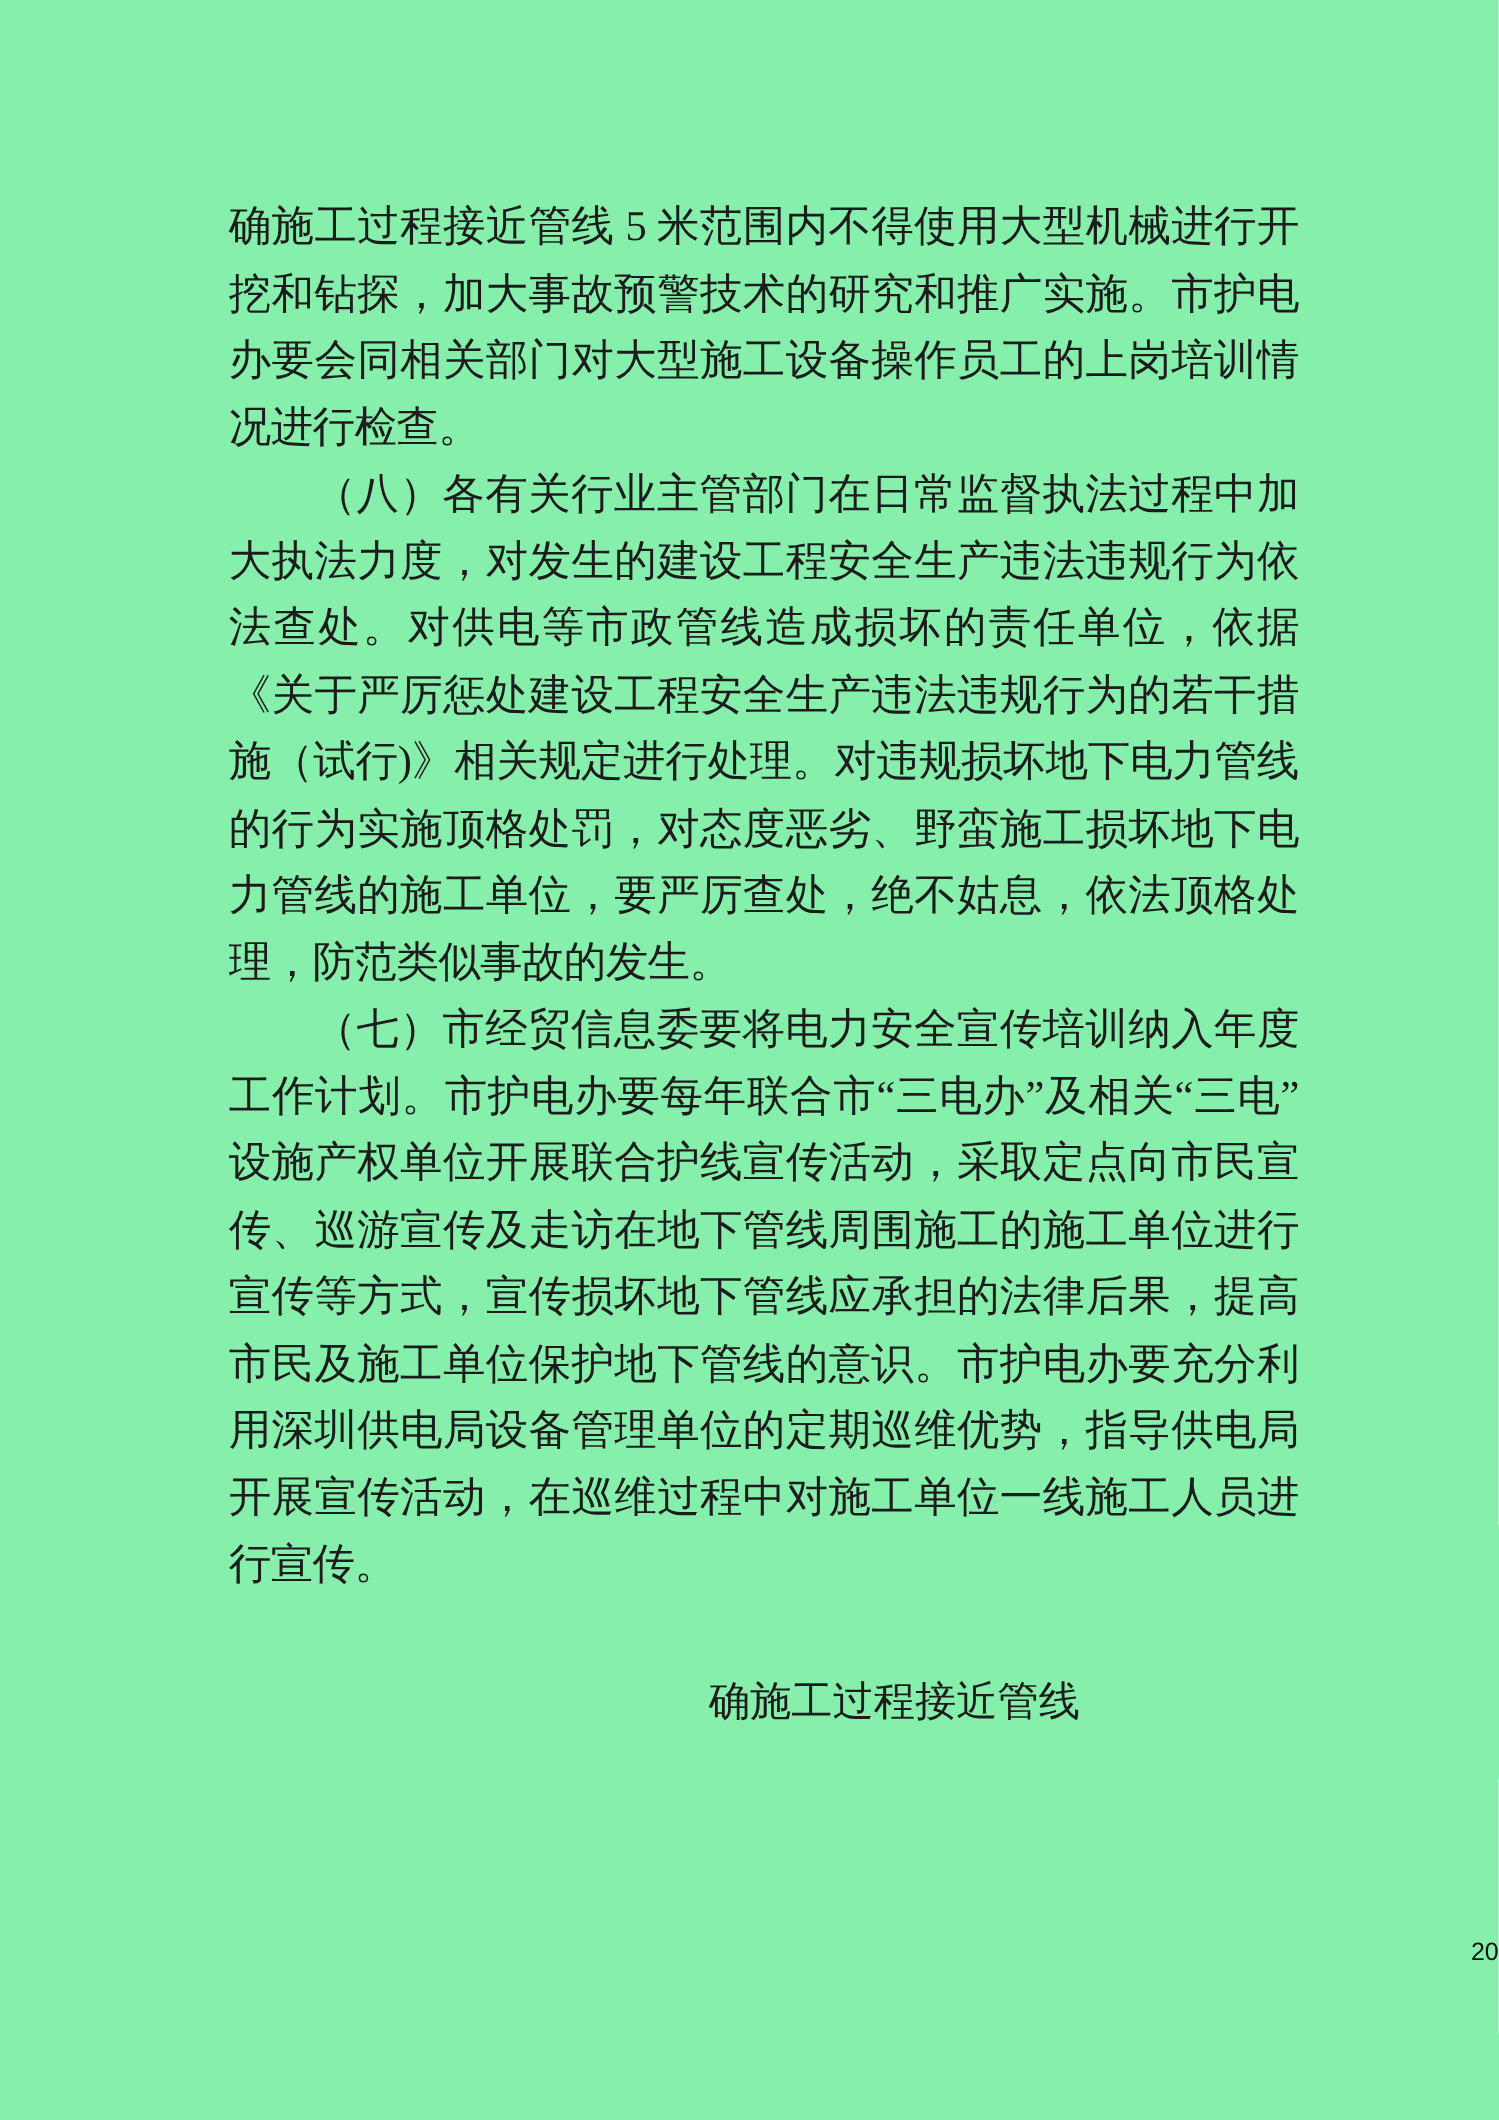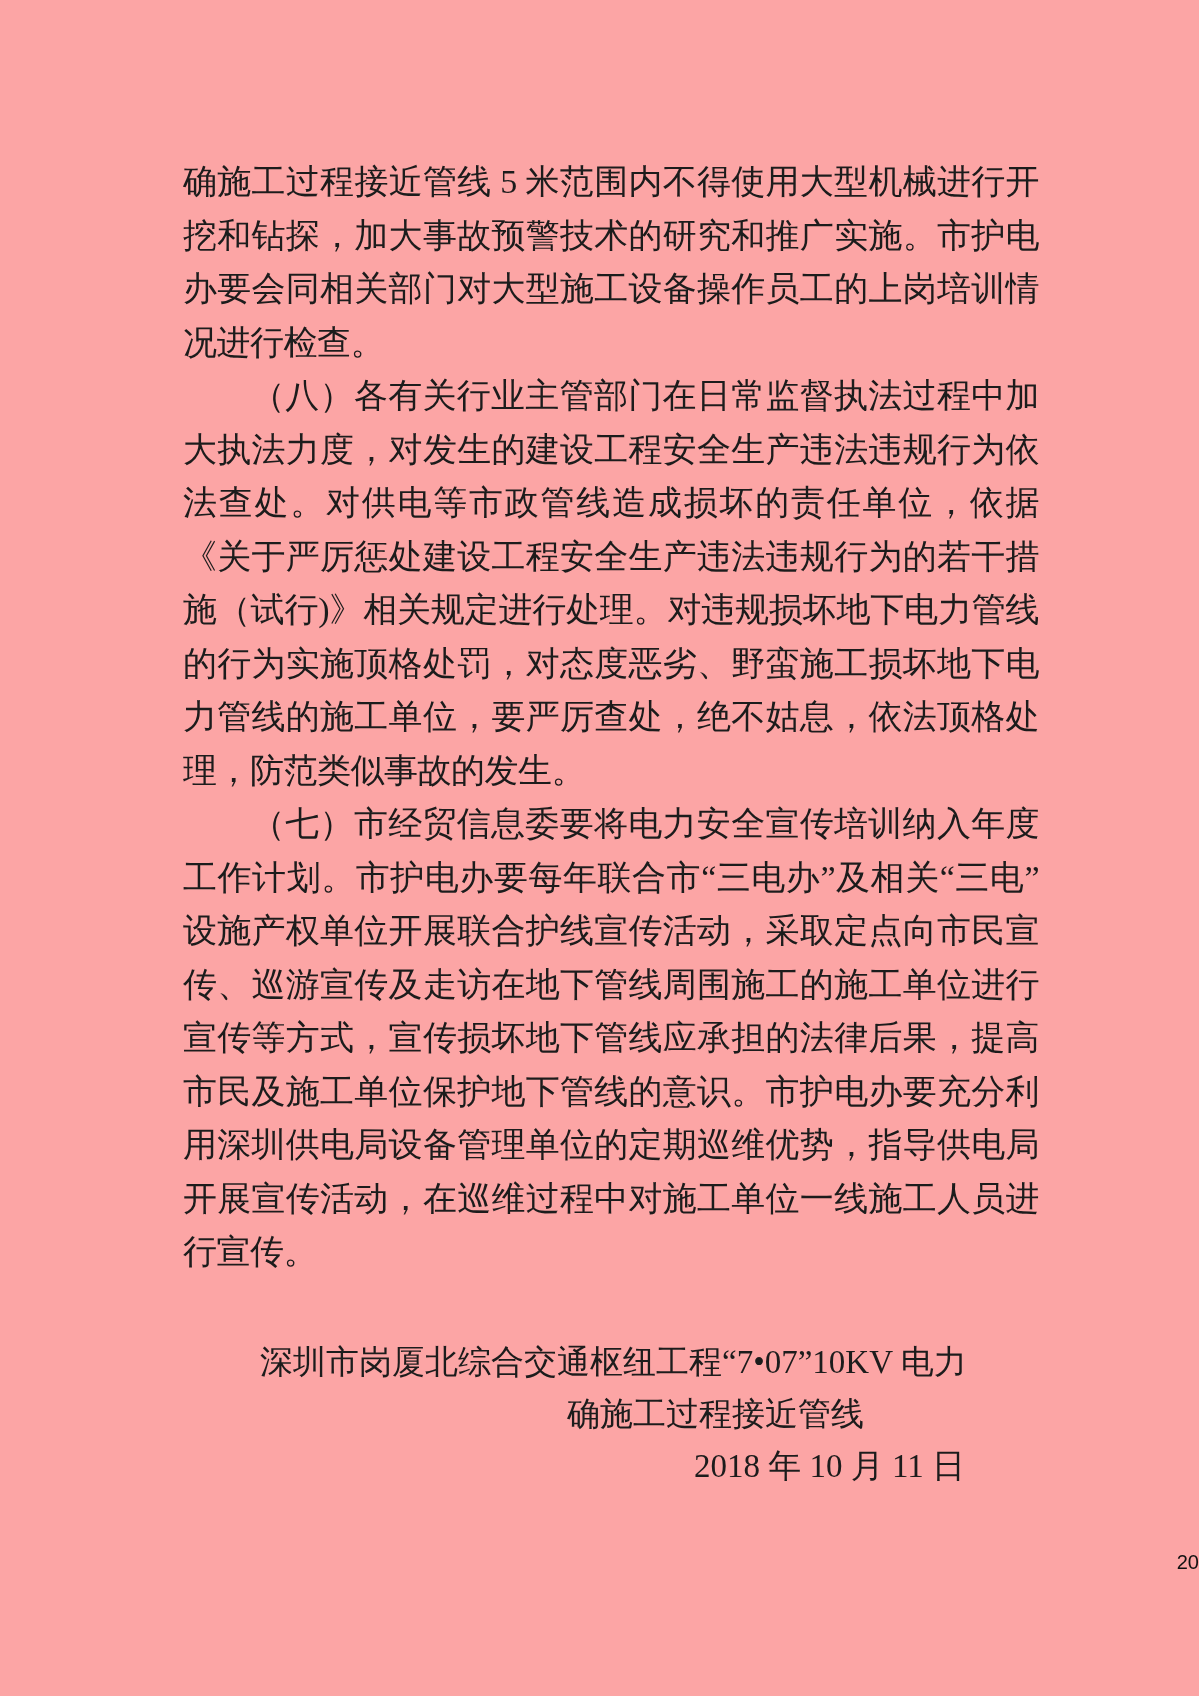--- a/index.html
+++ b/index.html
@@ -4,21 +4,21 @@
 <style>
   html, body {
     margin: 0;
     padding: 0;
     background: #ffffff;
   }
   .page {
     position: relative;
     width: 1199px;
     height: 1696px;
-    background: #fca5a5;
+    background: #86efac;
     overflow: hidden;
     color: #1c1c1c;
     font-family: "Liberation Serif", "DejaVu Serif", serif;
   }
   .body-text {
     position: absolute;
     left: 183px;
     top: 155px;
     width: 856px;
     font-size: 34px;
@@ -63,20 +63,18 @@
 
 <div class="page">
 
   <div class="body-text">
     <p class="para">确施工过程接近管线 5 米范围内不得使用大型机械进行开挖和钻探，加大事故预警技术的研究和推广实施。市护电办要会同相关部门对大型施工设备操作员工的上岗培训情况进行检查。</p>
     <p class="para indent">（八）各有关行业主管部门在日常监督执法过程中加大执法力度，对发生的建设工程安全生产违法违规行为依法查处。对供电等市政管线造成损坏的责任单位，依据《关于严厉惩处建设工程安全生产违法违规行为的若干措施（试行)》相关规定进行处理。对违规损坏地下电力管线的行为实施顶格处罚，对态度恶劣、野蛮施工损坏地下电力管线的施工单位，要严厉查处，绝不姑息，依法顶格处理，防范类似事故的发生。</p>
     <p class="para indent">（七）市经贸信息委要将电力安全宣传培训纳入年度工作计划。市护电办要每年联合市“三电办”及相关“三电”设施产权单位开展联合护线宣传活动，采取定点向市民宣传、巡游宣传及走访在地下管线周围施工的施工单位进行宣传等方式，宣传损坏地下管线应承担的法律后果，提高市民及施工单位保护地下管线的意识。市护电办要充分利用深圳供电局设备管理单位的定期巡维优势，指导供电局开展宣传活动，在巡维过程中对施工单位一线施工人员进行宣传。</p>
   </div>
 
   <div class="signature">
-    <div class="sig-line1">深圳市岗厦北综合交通枢纽工程“7•07”10KV 电力</div>
     <div class="sig-line2">确施工过程接近管线</div>
-    <div class="sig-date">2018 年 10 月 11 日</div>
   </div>
 
   <div class="page-number">20</div>
 
 </div>
 
 </body></html>

